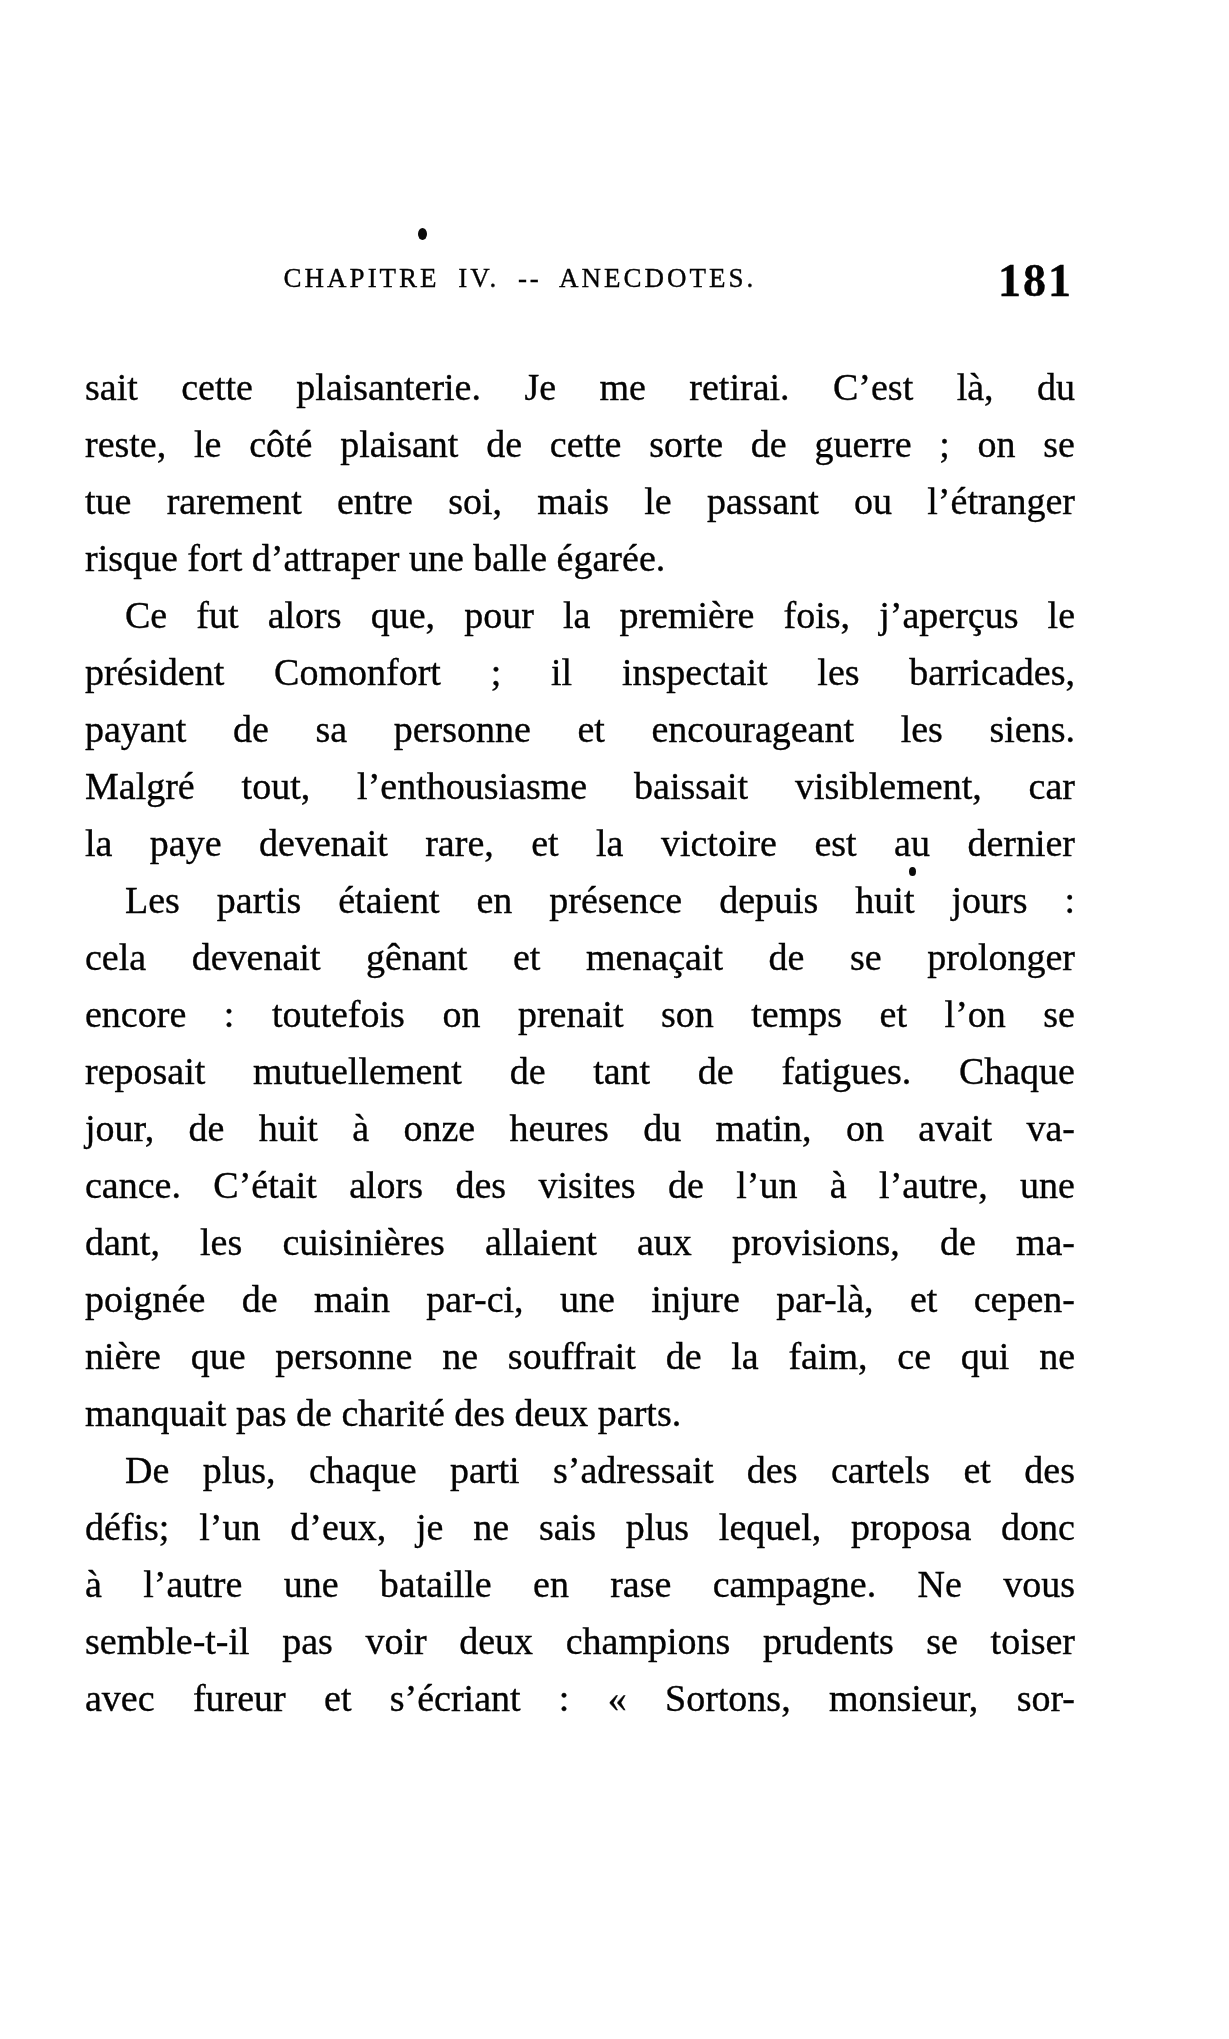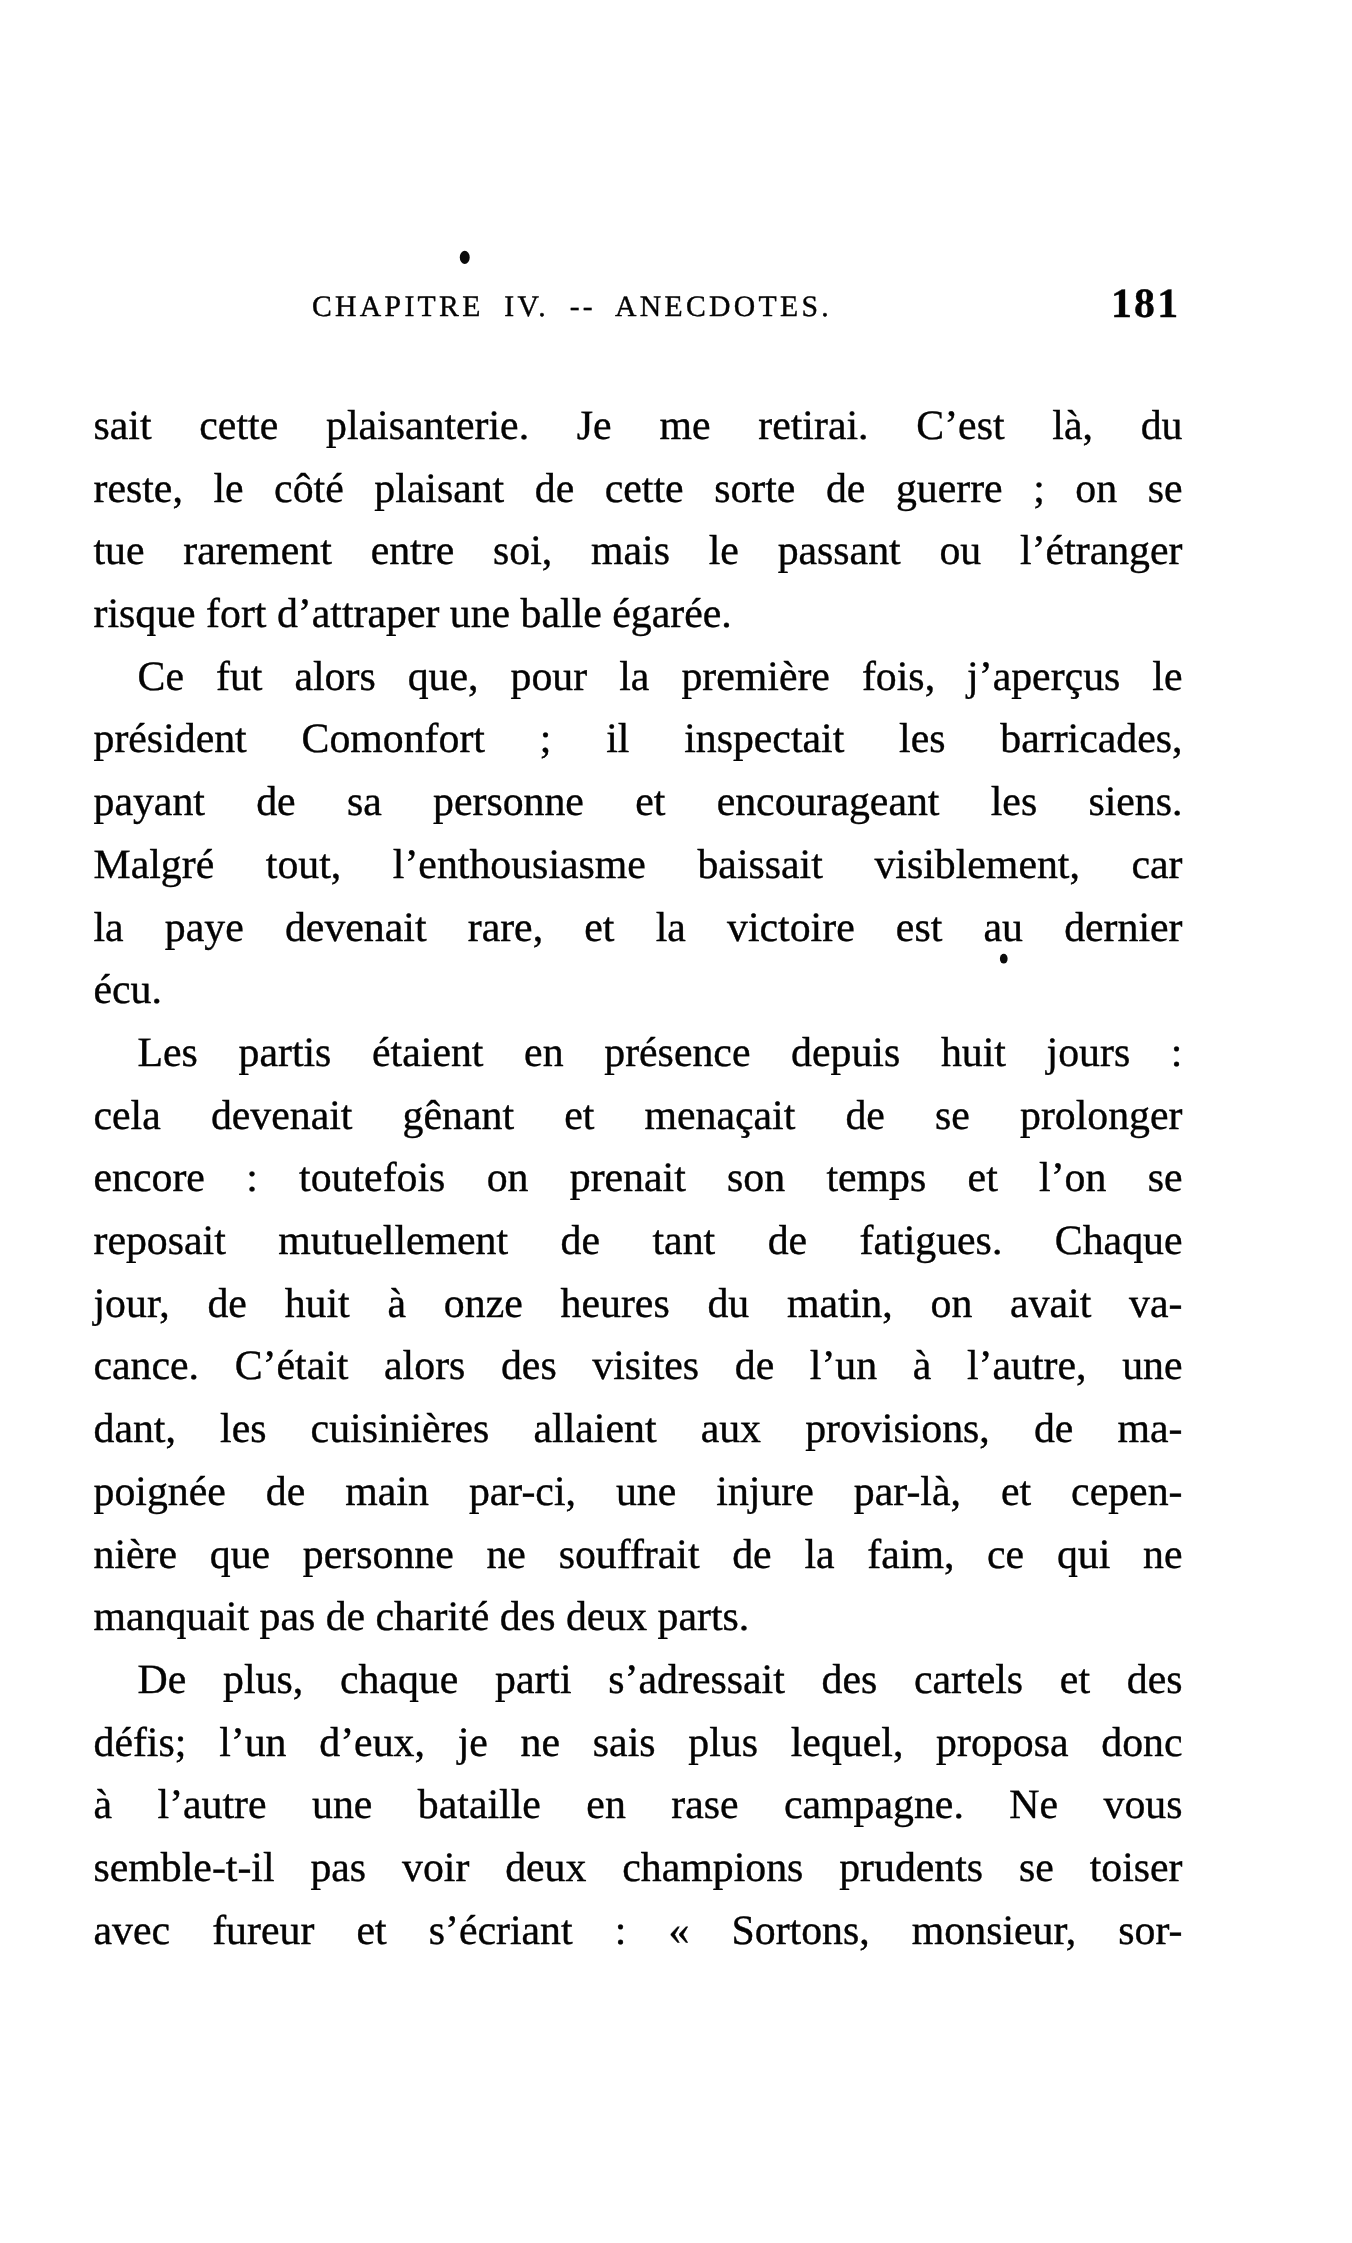--- a/index.html
+++ b/index.html
@@ -29,21 +29,21 @@
     font-size: 27px;
     letter-spacing: 3px;
     word-spacing: 9px;
     white-space: nowrap;
     padding-right: 120px; 
   }
   .page-number {
     position: absolute;
     right: 2px;
     top: -9px;
-    font-size: 38px;
+    font-size: 46px;
     font-weight: bold;
     letter-spacing: 2px;
   }
   .body-text {
     position: absolute;
     top: 331px;
     left: 85px;
     width: 990px;
     font-size: 38px;
     line-height: 57px;
@@ -86,21 +86,20 @@
         <div class="line">reste, le côté plaisant de cette sorte de guerre ; on se</div>
         <div class="line">tue rarement entre soi, mais le passant ou l’étranger</div>
         <div class="line no-just">risque fort d’attraper une balle égarée.</div>
       </div>
       <div class="paragraph">
         <div class="line indent">Ce fut alors que, pour la première fois, j’aperçus le</div>
         <div class="line">président Comonfort ; il inspectait les barricades,</div>
         <div class="line">payant de sa personne et encourageant les siens.</div>
         <div class="line">Malgré tout, l’enthousiasme baissait visiblement, car</div>
         <div class="line">la paye devenait rare, et la victoire est au dernier</div>
-        <div class="line no-just">écu.</div>
       </div>
       <div class="paragraph">
         <div class="line indent">Les partis étaient en présence depuis huit jours :</div>
         <div class="line">cela devenait gênant et menaçait de se prolonger</div>
         <div class="line">encore : toutefois on prenait son temps et l’on se</div>
         <div class="line">reposait mutuellement de tant de fatigues. Chaque</div>
         <div class="line">jour, de huit à onze heures du matin, on avait va-</div>
         <div class="line">cance. C’était alors des visites de l’un à l’autre, une</div>
         <div class="line">dant, les cuisinières allaient aux provisions, de ma-</div>
         <div class="line">poignée de main par-ci, une injure par-là, et cepen-</div>

